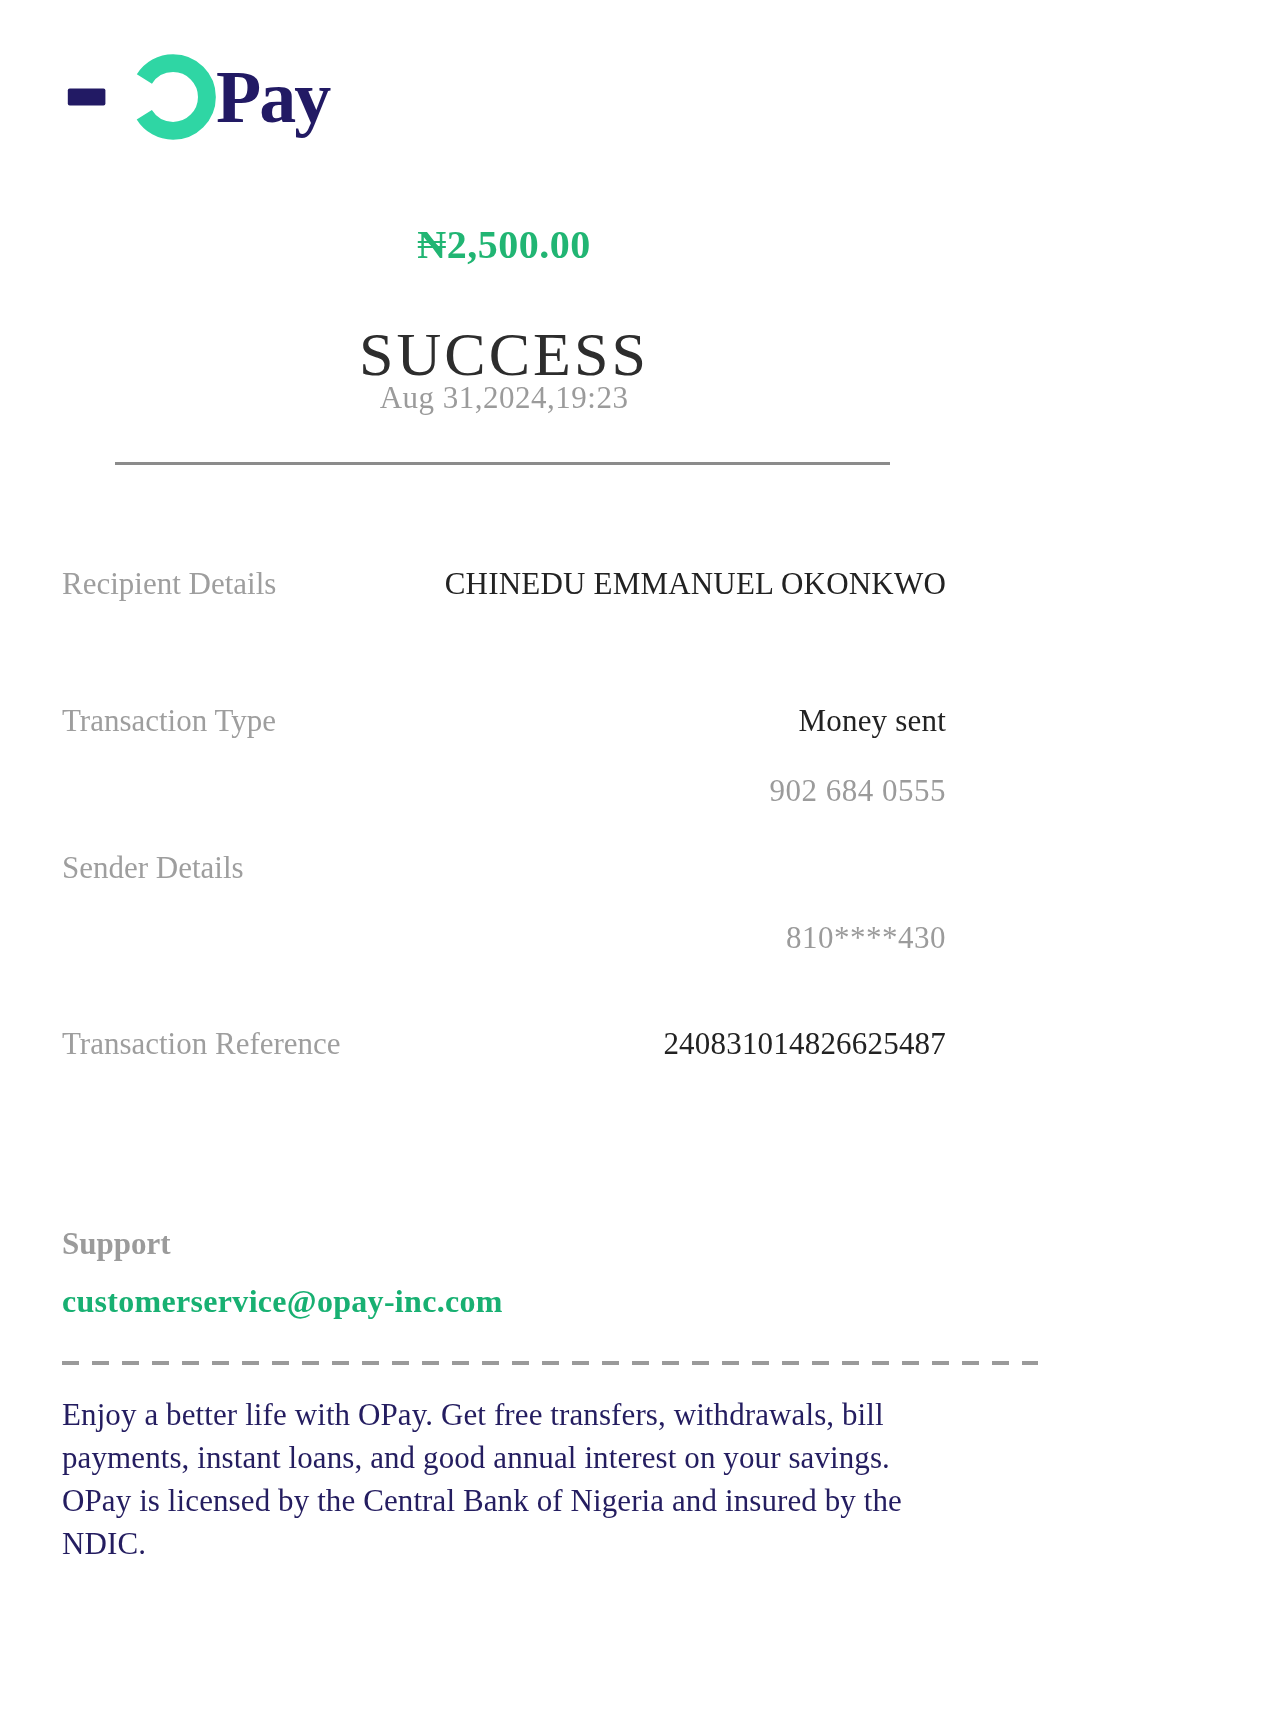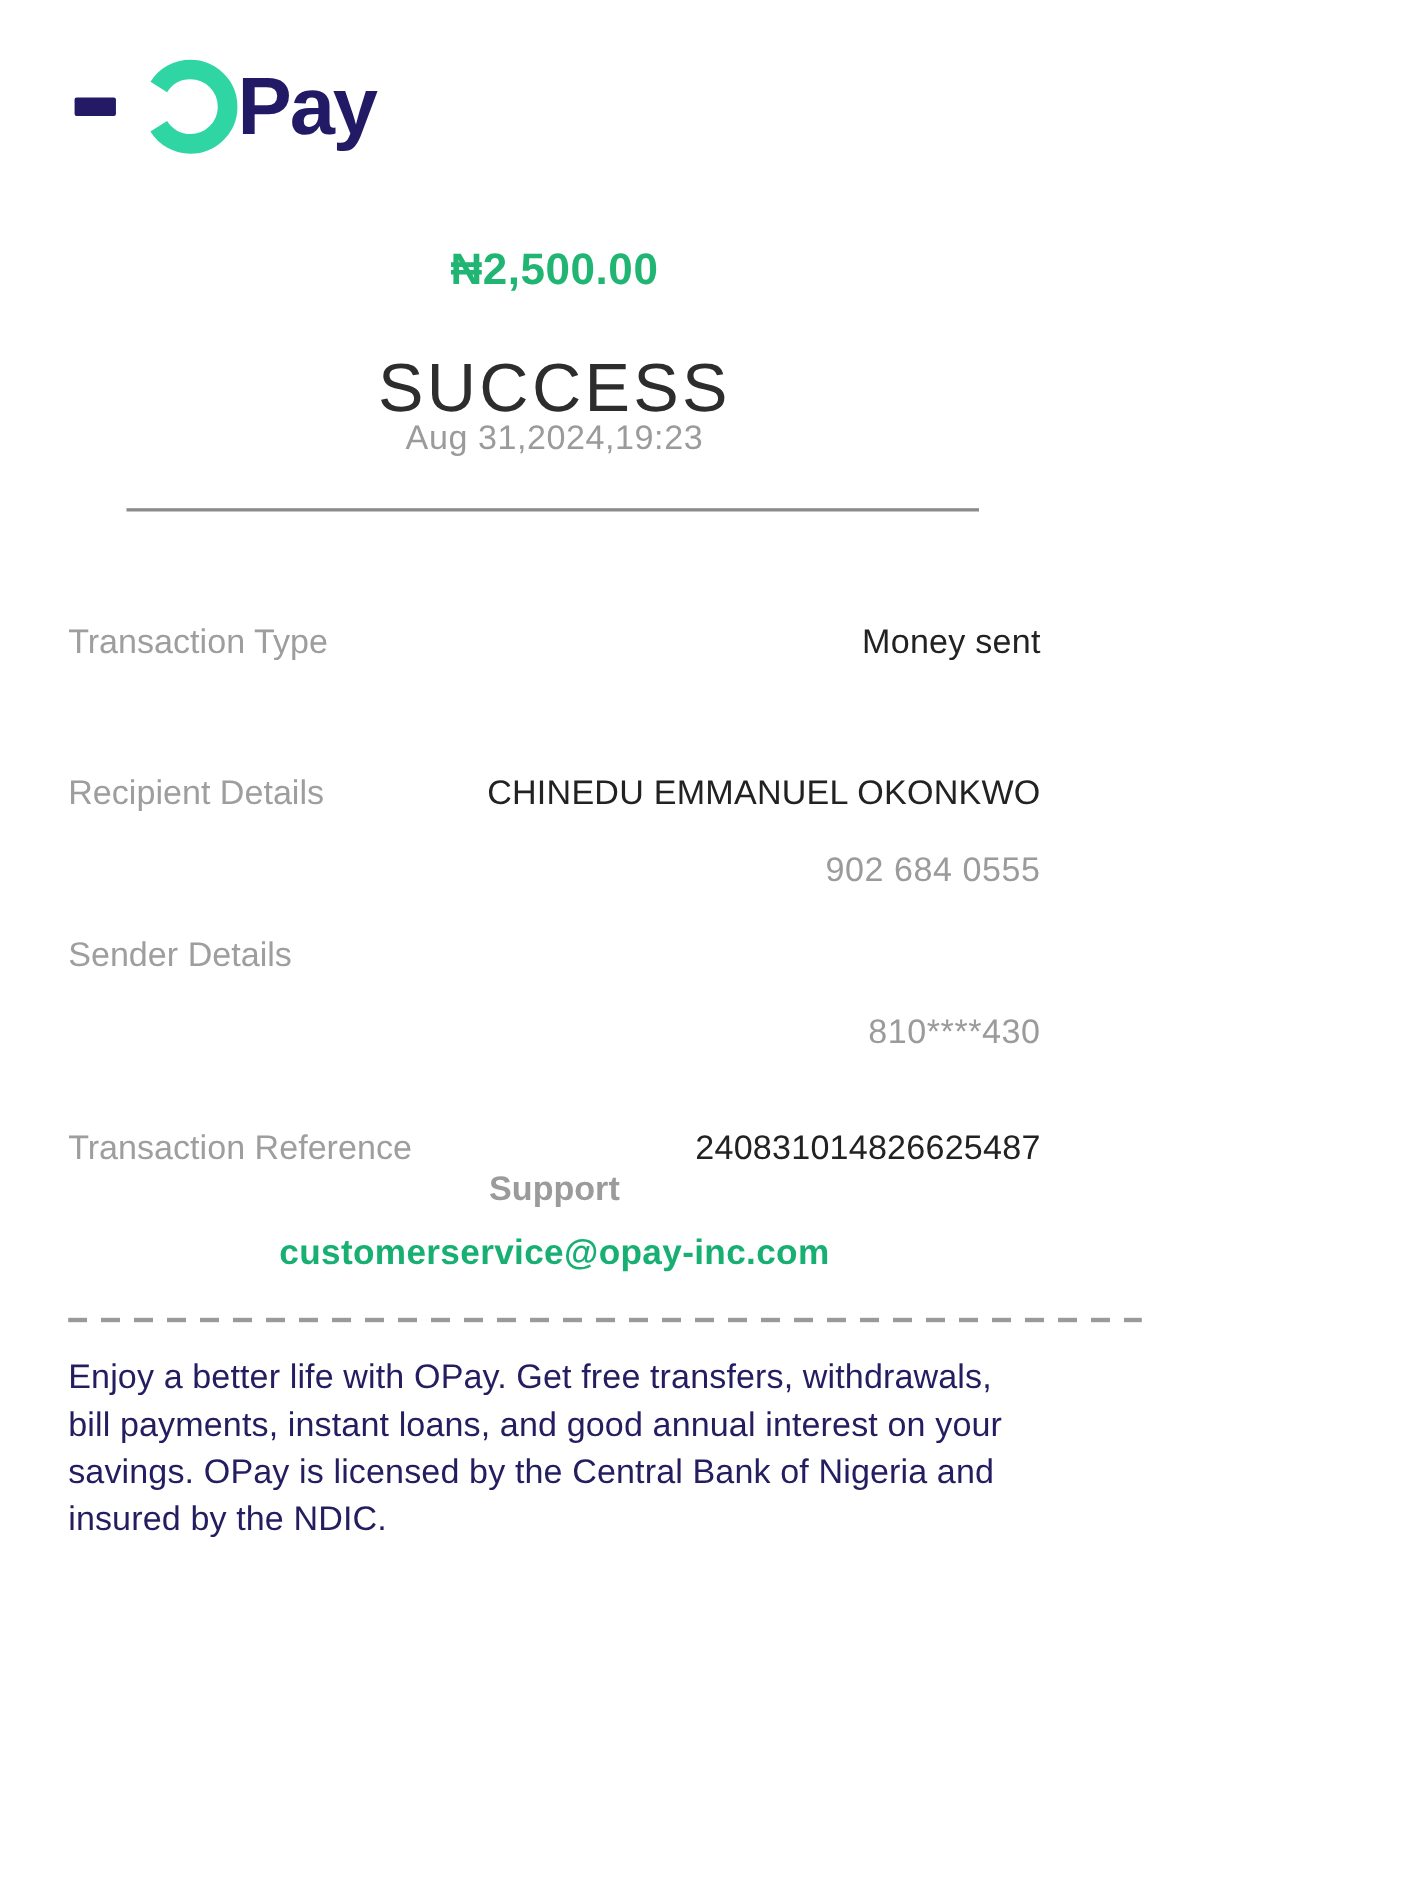--- a/index.html
+++ b/index.html
@@ -8,20 +8,21 @@
     font-family: "Liberation Sans", "DejaVu Sans", sans-serif;
     color: #2d2d2d;
   }
   .page {
     position: relative;
     width: 1100px;
     height: 1716px;
     background: #ffffff;
     padding: 0 62px;
     overflow: hidden;
+    font-family: Liberation Serif, serif;
   }
 
   
   .header {
     margin-top: 50px;
     height: 94px;
     display: flex;
     align-items: center;
     justify-content: space-between;
     padding-right: 92px;
@@ -93,21 +94,21 @@
     color: #9b9b9b;
     margin-top: 33px;
     letter-spacing: 0.5px;
   }
   .row-type      { margin-top: 100px; }
   .row-recipient { margin-top: 100px; }
   .row-sender    { margin-top: 40px; }
   .row-reference { margin-top: 69px; gap: 12px; }
 
   
-  .support { margin-right: 92px; text-align: center; }
+  .support { margin-top: 163px; margin-right: 92px; text-align: left; }
   .support-label {
     font-size: 31px;
     font-weight: 700;
     color: #9b9b9b;
     line-height: 37px;
   }
   .support-email {
     display: inline-block;
     margin-top: 21px;
     font-size: 32px;
@@ -159,29 +160,29 @@
   <div class="center-col">
     <div class="amount">₦2,500.00</div>
     <div class="status">SUCCESS</div>
     <div class="datetime">Aug 31,2024,19:23</div>
   </div>
 
   <hr class="solid-divider">
 
   <div class="rows">
 
+    <div class="row row-recipient">
+      <span class="row-label">Recipient Details</span>
+      <span class="row-value">CHINEDU EMMANUEL OKONKWO</span>
+    </div>
+
     <div class="row row-type">
       <span class="row-label">Transaction Type</span>
       <span class="row-value">Money sent</span>
     </div>
-
-    <div class="row row-recipient">
-      <span class="row-label">Recipient Details</span>
-      <span class="row-value">CHINEDU EMMANUEL OKONKWO</span>
-    </div>
     <div class="row-sub">902 684 0555</div>
 
     <div class="row row-sender">
       <span class="row-label">Sender Details</span>
     </div>
     <div class="row-sub">810****430</div>
 
     <div class="row row-reference">
       <span class="row-label">Transaction Reference</span>
       <span class="row-value">240831014826625487</span>

